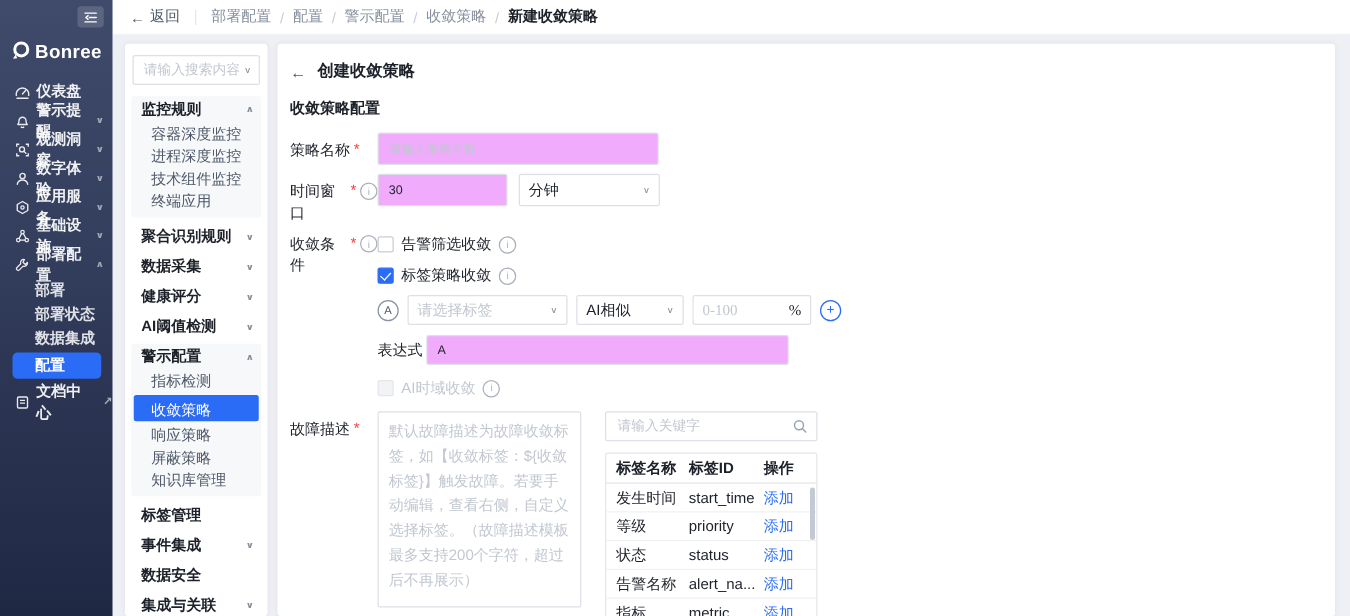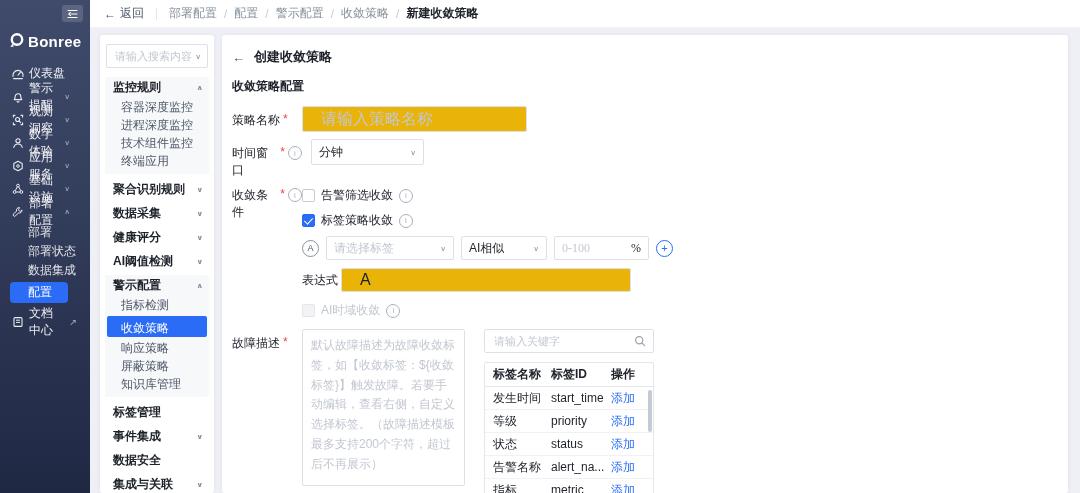--- a/index.html
+++ b/index.html
@@ -6,21 +6,21 @@
   body{width:1080px;height:493px;overflow:hidden;background:#eef0f5;
        font-family:"Liberation Sans","DejaVu Sans",sans-serif;font-size:12px;color:#1d2129;}
 
   
   .sidebar{position:absolute;left:0;top:0;width:90px;height:493px;z-index:5;
            background:linear-gradient(180deg,#404b6b 0%,#323c5b 45%,#1f2843 100%);color:#fff;}
   .collapse-btn{position:absolute;top:5px;right:7px;width:21px;height:17px;border-radius:3px;
                 background:rgba(255,255,255,.15);display:flex;align-items:center;justify-content:center;cursor:pointer;}
   .logo{position:absolute;top:31px;left:7px;display:flex;align-items:center;gap:2px;}
   .logo-text{font-size:15px;font-weight:bold;letter-spacing:.3px;}
-  .nav{position:absolute;top:62px;left:0;right:13px;}
+  .nav{position:absolute;top:62px;left:0;right:0;font-weight:bold;}
   .nav-item{height:23px;display:flex;align-items:center;padding-left:12px;gap:5px;color:rgba(255,255,255,.92);cursor:pointer;}
   .nav-item svg{flex:none;opacity:.9;}
   .nav-chev{margin-left:auto;margin-right:7px;font-size:8px;color:rgba(255,255,255,.55);transform:scaleY(.85);}
   .nav-child{height:19px;display:flex;align-items:center;padding-left:28px;color:rgba(255,255,255,.85);cursor:pointer;}
   .nav-child.active{height:21px;margin:2px 9px 2px 10px;padding-left:18px;border-radius:4px;background:#2a6cf6;color:#fff;}
   .docs-row{margin-top:7px;}
   .ext{margin-left:4px;font-size:9px;color:rgba(255,255,255,.6);}
 
   
   .topbar{position:absolute;left:90px;top:0;right:0;height:28px;background:#fff;border-bottom:1px solid #f2f3f5;
@@ -50,22 +50,22 @@
   .main{position:absolute;left:222px;top:35px;width:846px;height:458px;background:#fff;border-radius:3px;
         box-shadow:0 0 5px rgba(29,33,41,.06);padding:13px 0 0 10px;box-sizing:border-box;overflow:hidden;}
   .main-title{display:flex;align-items:center;gap:9px;font-size:13px;font-weight:bold;}
   .mt-back{font-size:13px;color:#4e5969;cursor:pointer;}
   .section-title{font-weight:bold;margin:12px 0 11px 0;}
   .frow{display:flex;margin-bottom:7px;}
   .flabel{width:70px;flex:none;padding-top:6px;display:flex;gap:3px;align-items:flex-start;color:#1d2129;}
   .req{color:#f53f3f;}
   .info{flex:none;width:12px;height:12px;border:1px solid #a9b0ba;border-radius:50%;color:#a9b0ba;font-size:8px;
         display:inline-flex;align-items:center;justify-content:center;margin-top:1px;font-style:normal;}
-  .inp{border:1px solid #dde0e6;border-radius:2px;height:26px;box-sizing:border-box;padding:0 18px;font-size:16px;
-       font-family:inherit;color:#1d2129;outline:none;background:#eab308;}
+  .inp{border:1px solid #dde0e6;border-radius:2px;height:26px;box-sizing:border-box;padding:0 8px;font-size:10px;
+       font-family:inherit;color:#1d2129;outline:none;background:#f0abfc;}
   .inp::placeholder,.ta::placeholder{color:#c2c7d0;}
   .sel{border:1px solid #dde0e6;border-radius:2px;height:26px;box-sizing:border-box;padding:0 7px;display:flex;
        align-items:center;background:#fff;cursor:pointer;}
   .sel .ph{color:#c2c7d0;}
   .h24{height:24px;}
   .cb-row{display:flex;align-items:center;gap:6px;height:18px;margin-bottom:7px;}
   .cb{width:13px;height:13px;border:1px solid #c9cdd4;border-radius:2px;background:#fff;box-sizing:border-box;
       position:relative;cursor:pointer;flex:none;}
   .cb.on{background:#2a6cf6;border-color:#2a6cf6;}
   .cb.on:after{content:"";position:absolute;left:3px;top:1px;width:4px;height:7px;border:solid #fff;
@@ -327,20 +327,21 @@
     </div>
     <input class="inp" style="width: 225px;" placeholder="请输入策略名称">
   </div>
 
   <div class="frow">
     <div class="flabel">
       <span>时间窗口</span>
       <span class="req">*</span>
       <span class="info">i</span>
     </div>
+    <input class="inp" style="width: 104px;" value="30">
     <div class="sel" style="width:113px;margin-left:9px">
       <span>分钟</span>
       <span class="chev">∨</span>
     </div>
   </div>
 
   <div class="frow" style="margin-bottom:3px">
     <div class="flabel" style="padding-top:1px">
       <span>收敛条件</span>
       <span class="req">*</span>

